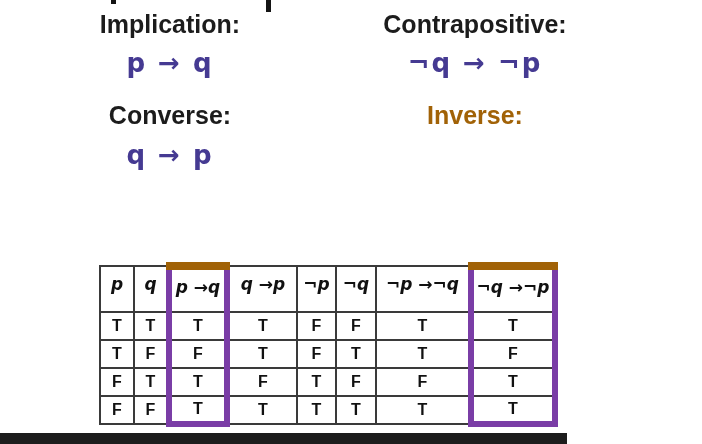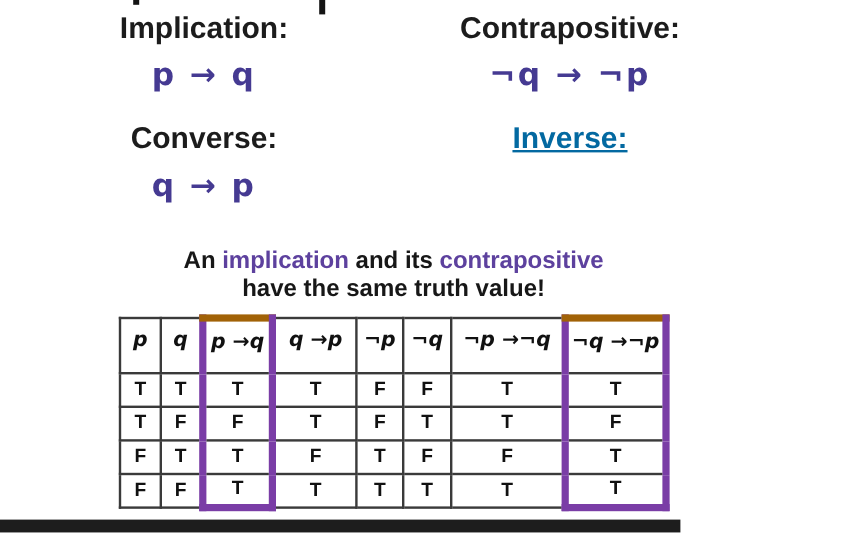--- a/index.html
+++ b/index.html
@@ -25,21 +25,21 @@
   .r1-formula { top: 48px; }
   .r2-label { top: 101px; }
   .r2-formula { top: 140px; }
 
   .def-label {
     font-size: 25px;
     font-weight: bold;
     color: #1c1c1c;
     letter-spacing: 0px;
   }
-  .def-label.muted { color: #0369a1; text-decoration: underline; }
+  .def-label.muted { color: #a16207; }
   .formula {
     font-family: "DejaVu Sans", sans-serif;
     font-weight: bold;
     font-size: 26px;
     color: #453a92;
     letter-spacing: 2px;
   }
 
   
   .callout {
@@ -81,21 +81,21 @@
   }
   .ttable td {
     font-weight: bold;
     font-size: 16px;
     vertical-align: middle;
   }
   .ttable .hl {
     border-left: 6px solid #7a3da6;
     border-right: 6px solid #7a3da6;
   }
-  .ttable thead .hl { border-top: 6px solid #a16207; margin-left: 20px; }
+  .ttable thead .hl { border-top: 8px solid #a16207; margin-left: 20px; }
   .ttable tr.last-row .hl { border-bottom: 6px solid #7a3da6; }
 
   
   .bottom-bar {
     position: absolute;
     left: 0; bottom: 0;
     width: 702px; height: 11px;
     background: #1d1d1d;
   }
 </style>
@@ -111,24 +111,20 @@
   <div class="quad q-left r1-formula formula">p → q</div>
 
   <div class="quad q-right r1-label def-label">Contrapositive:</div>
   <div class="quad q-right r1-formula formula">¬q → ¬p</div>
 
   <div class="quad q-left r2-formula formula">q → p</div>
   <div class="quad q-left r2-label def-label">Converse:</div>
 
   <div class="quad q-right r2-label def-label muted">Inverse:</div>
 
-  <div class="callout">
-    <div><span>An </span><span class="accent">implication</span><span> and its </span><span class="accent">contrapositive</span></div>
-    <div>have the same truth value!</div>
-  </div>
 
   <div class="ttable-wrap">
     <table class="ttable">
       <colgroup>
         <col style="width:34px">
           <col style="width:35px">
           <col style="width:58px">
           <col style="width:70px">
         <col style="width:39px">
           <col style="width:40px">

